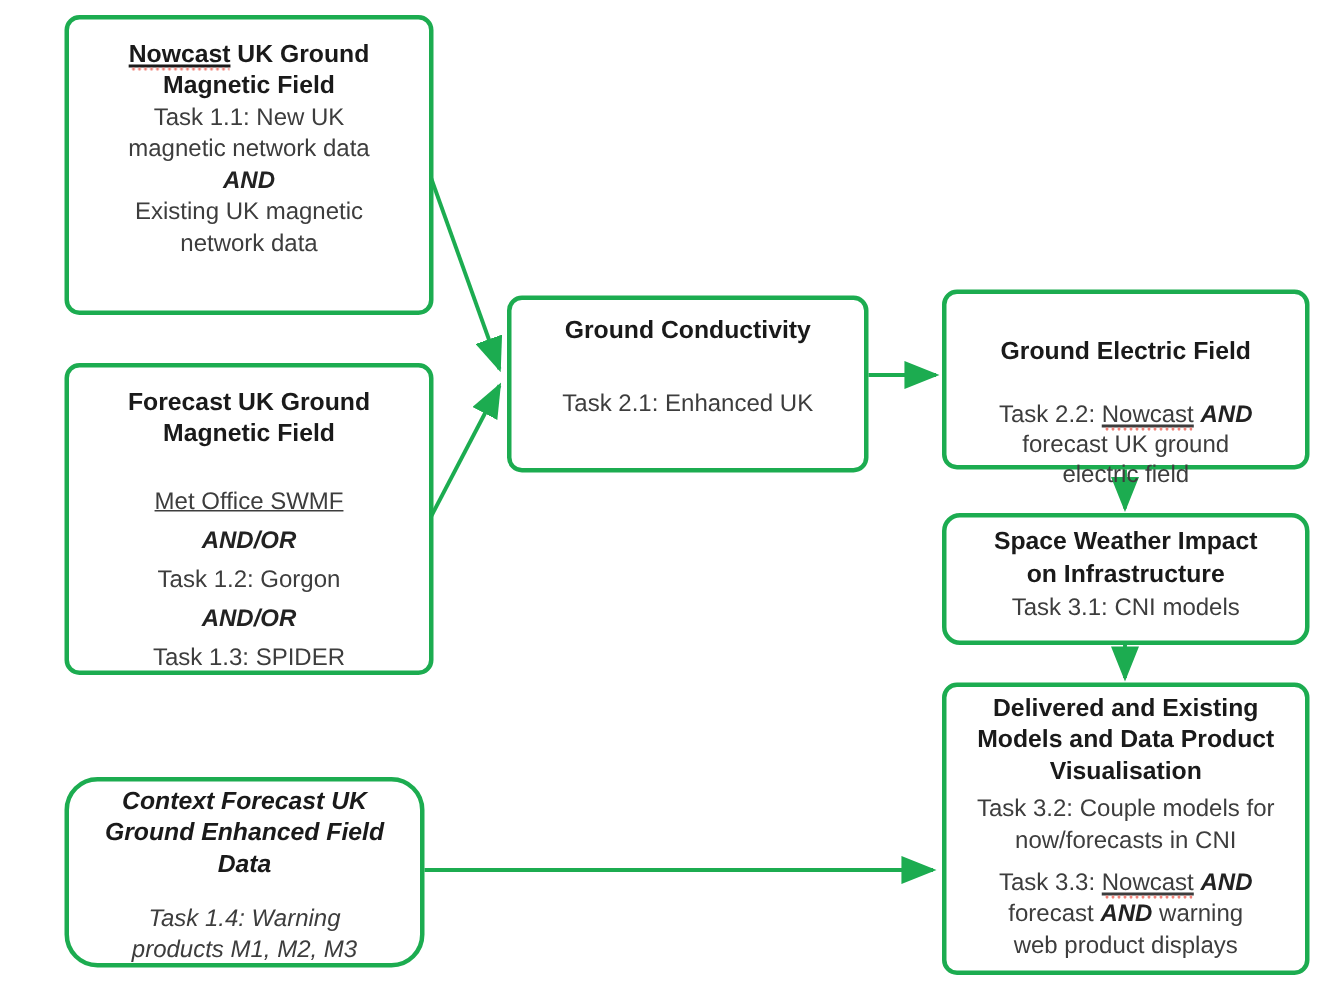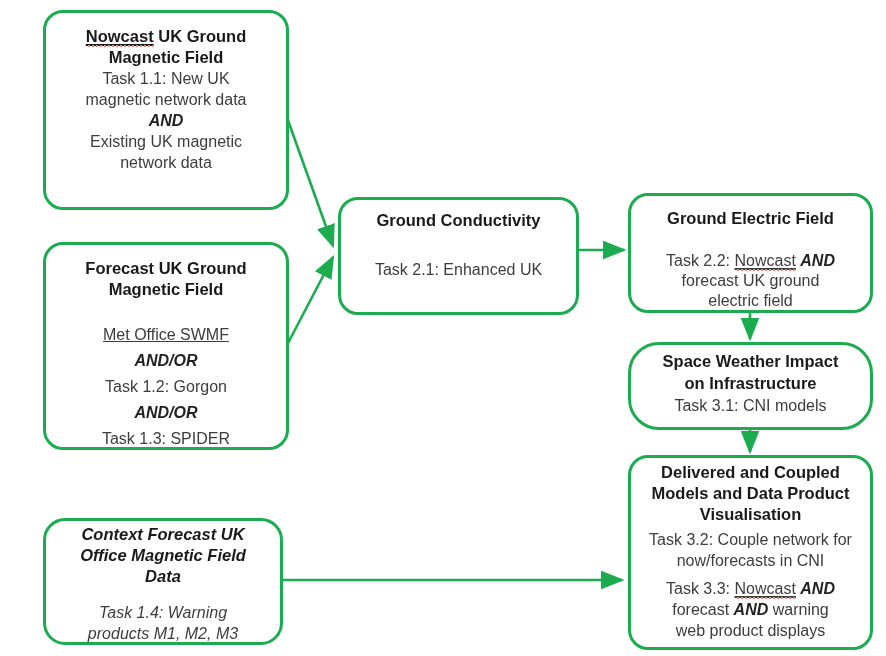--- a/index.html
+++ b/index.html
@@ -11,41 +11,41 @@
   html,body{margin:0;padding:0;background:#ffffff;}
   .stage{
     position:relative;width:886px;height:656px;background:#ffffff;
     font-family:"Liberation Sans",sans-serif;overflow:hidden;
   }
   #connector-layer{position:absolute;left:0;top:0;width:886px;height:656px;}
   #connector-layer line{stroke:var(--green);stroke-width:2.6;}
   #connector-layer .ah{fill:var(--green);}
   .box{
     position:absolute;box-sizing:border-box;background:#ffffff;
-    border:3px solid var(--green);border-radius:20px;
+    border:3px solid var(--green);border-radius:10px;
     text-align:center;color:var(--body);font-size:16px;
     padding-left:6px;padding-right:6px;z-index:2;
   }
   .line{line-height:21px;white-space:nowrap;}
   .title{font-weight:700;color:var(--title);font-size:16.5px;}
   .bi{font-weight:700;font-style:italic;color:#222;}
   .u{text-decoration:underline;text-decoration-thickness:1.5px;text-underline-offset:2px;}
   .sq{position:relative;}
   .sq::after{
     content:"";position:absolute;left:1px;right:1px;bottom:-2px;height:2px;
     background-image:radial-gradient(circle at 2px 1px, var(--squiggle) 0.9px, transparent 1.2px);
     background-size:4px 2px;background-repeat:repeat-x;
   }
   
   .b-nowcast{padding-top:13px;}      .b-nowcast .mt{}  .b-nowcast .line{line-height:21px;}
   .b-forecast{padding-top:13px;}     .b-forecast .mt{margin-top:22px;text-decoration:underline;} .b-forecast .body-l{line-height:26px;}
   .b-context{padding-top:3px;border-radius:22px;font-style:italic;}  .b-context .mt{margin-top:15px;}
   .b-conductivity{padding-top:10px;} .b-conductivity .mt{margin-top:28px;}
-  .b-electric{padding-top:12px;}     .b-electric .mt{margin-top:22px;} .b-electric .body-l{line-height:20px;}
-  .b-impact{padding-top:5px;border-radius:31px;}   .b-impact .line{line-height:22px;} .b-impact .mt{margin-top:1px;}
+  .b-electric{padding-top:28px;}     .b-electric .mt{margin-top:22px;} .b-electric .body-l{line-height:20px;}
+  .b-impact{padding-top:5px;border-radius:12px;}   .b-impact .line{line-height:22px;} .b-impact .mt{margin-top:1px;}
   .b-delivered{padding-top:4px;}     .b-delivered .mt1{margin-top:4px;} .b-delivered .mt2{margin-top:7px;}
 </style>
 </head>
 <body>
 
 <div class="stage">
 
   <svg id="connector-layer" viewBox="0 0 886 656" xmlns="http://www.w3.org/2000/svg">
     <defs>
       <marker id="ah" viewBox="0 0 10 8" refX="9" refY="4" markerWidth="9" markerHeight="7.2" orient="auto">
@@ -75,21 +75,21 @@
     <div class="line title"><span>Magnetic Field</span></div>
     <div class="line body-l mt"><span>Met Office SWMF</span></div>
     <div class="line body-l"><span class="bi">AND/OR</span></div>
     <div class="line body-l"><span>Task 1.2: Gorgon</span></div>
     <div class="line body-l"><span class="bi">AND/OR</span></div>
     <div class="line body-l"><span>Task 1.3: SPIDER</span></div>
   </div>
 
   <div class="box b-context" style="left:43px;top:518px;width:240px;height:127px">
     <div class="line title"><span>Context Forecast UK</span></div>
-    <div class="line title"><span>Office Magnetic Field</span></div>
+    <div class="line title"><span>Ground Enhanced Field</span></div>
     <div class="line title"><span>Data</span></div>
     <div class="line mt"><span>Task 1.4: Warning</span></div>
     <div class="line"><span>products M1, M2, M3</span></div>
   </div>
 
   <div class="box b-conductivity" style="left:338px;top:197px;width:241px;height:118px">
     <div class="line title"><span>Ground Conductivity</span></div>
     <div class="line mt"><span>Task 2.1: Enhanced UK</span></div>
   </div>
 
@@ -100,23 +100,23 @@
     <div class="line body-l"><span>electric field</span></div>
   </div>
 
   <div class="box b-impact" style="left:628px;top:342px;width:245px;height:88px">
     <div class="line title"><span>Space Weather Impact</span></div>
     <div class="line title"><span>on Infrastructure</span></div>
     <div class="line mt"><span>Task 3.1: CNI models</span></div>
   </div>
 
   <div class="box b-delivered" style="left:628px;top:455px;width:245px;height:195px">
-    <div class="line title"><span>Delivered and Coupled</span></div>
+    <div class="line title"><span>Delivered and Existing</span></div>
     <div class="line title"><span>Models and Data Product</span></div>
     <div class="line title"><span>Visualisation</span></div>
-    <div class="line mt1"><span>Task 3.2: Couple network for</span></div>
+    <div class="line mt1"><span>Task 3.2: Couple models for</span></div>
     <div class="line"><span>now/forecasts in CNI</span></div>
     <div class="line mt2"><span>Task 3.3: </span><span class="u sq">Nowcast</span><span> </span><span class="bi">AND</span></div>
     <div class="line"><span>forecast </span><span class="bi">AND</span><span> warning</span></div>
     <div class="line"><span>web product displays</span></div>
   </div>
 
 </div>
 
 </body></html>

